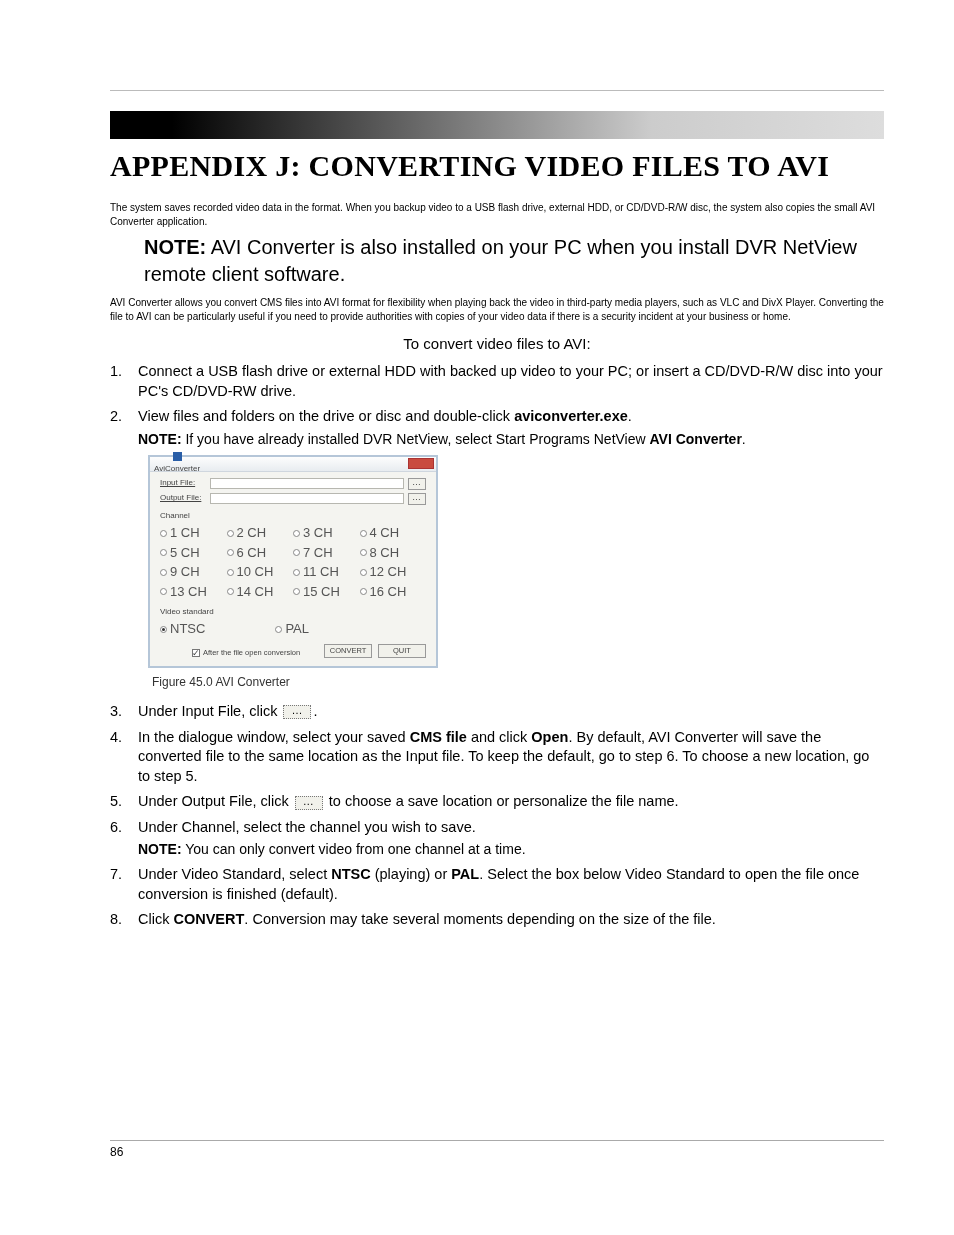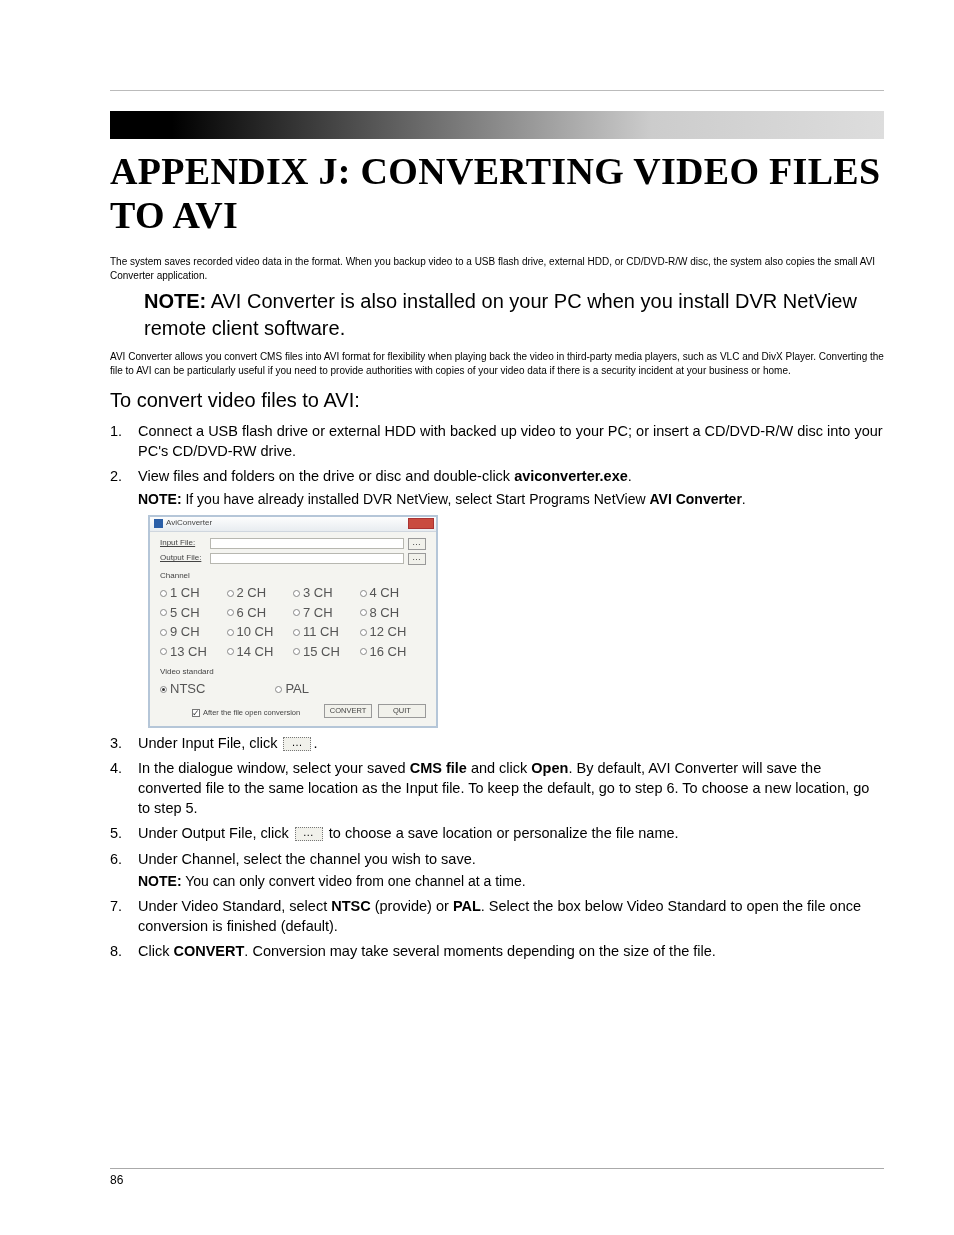--- a/index.html
+++ b/index.html
@@ -19,38 +19,39 @@
     margin-bottom: 20px;
   }
   .banner {
     height: 28px;
     background: linear-gradient(to right, #000 0%, #000 8%, #ccc 70%, #ddd 100%);
     margin-bottom: 10px;
   }
   h1 {
     font-family: Georgia, "Times New Roman", serif;
     font-weight: 700;
-    font-size: 38px;
+    font-size: 30px;
     letter-spacing: 0.3px;
     margin-bottom: 18px;
   }
   .body-text {
     font-size: 10px;
     line-height: 1.35;
     margin-bottom: 6px;
   }
   .note {
     font-size: 20px;
     line-height: 1.35;
     margin: 4px 0 8px 34px;
   }
   .note .label, .note-inline .label { font-weight: 700; }
   .section-intro {
-    font-size: 20px;
+    font-size: 15px;
     margin: 12px 0 10px 0;
+    text-align: center;
   }
   ol.steps {
     list-style: none;
     counter-reset: step;
     padding: 0;
   }
   ol.steps > li {
     counter-increment: step;
     font-size: 14.5px;
     line-height: 1.35;
@@ -86,21 +87,21 @@
   }
   .titlebar {
     height: 15px;
     background: linear-gradient(to bottom, #fdfdfd, #e8ecf0);
     display: flex;
     align-items: center;
     justify-content: space-between;
     padding: 0 2px 0 4px;
     border-bottom: 1px solid #cfd6de;
   }
-  .titlebar .left { display: flex; align-items: center; gap: 3px; }
+  .titlebar .left { display: flex; align-items: center; gap: 3px; flex-direction: column; }
   .app-icon { width: 9px; height: 9px; background:#2a5ea7; }
   .closebtn { width: 26px; height: 11px; background:#c94b3f; border: 1px solid #a33; }
   .form-body { padding: 6px 10px 8px 10px; }
   .frow { display: flex; align-items: center; margin-bottom: 3px; gap: 4px; text-decoration: underline; }
   .flabel { width: 46px; }
   .finput { flex: 1; height: 11px; background:#fff; border:1px solid #b7b7b0; }
   .fbtn { width: 18px; height: 12px; background:#f1f1eb; border:1px solid #999; position:relative; }
   .fbtn::after { content:"…"; position:absolute; top:-3px; left:3px; font-size:9px; letter-spacing:-1px; }
   .group-label { margin: 6px 0 3px 0; }
   .chgrid { display: grid; grid-template-columns: repeat(4, 1fr); row-gap: 2px; margin-bottom: 6px; }
@@ -123,21 +124,21 @@
   .inline-btn {
     display:inline-block; width:28px; height:14px; border:1px dotted #777;
     background:#f1f1eb; vertical-align:middle; position:relative; margin: 0 2px;
   }
   .inline-btn::after { content:"…"; position:absolute; left:7px; top:-3px; font-size:11px; letter-spacing:-1px; }
 
   .footer {
     position: absolute;
     left: 110px;
     right: 70px;
-    bottom: 48px;
+    bottom: 76px;
     border-top: 1px solid #aaa;
     padding-top: 4px;
     font-size: 12px;
   }
 </style>
 </head>
 <body>
 
 <div class="page">
   <div class="hr-top"></div>
@@ -270,40 +271,41 @@
                 <span>After the file open conversion</span>
               </div>
               <div class="btns">
                 <div class="winbtn">CONVERT</div>
                 <div class="winbtn">QUIT</div>
               </div>
             </div>
           </div>
         </div>
       </div>
+      <div class="caption">Figure 45.0 AVI Converter</div>
     </li>
 
     <li>
       <span>Under Input File, click </span><span class="inline-btn"></span><span>.</span>
     </li>
     <li>
       <span>In the dialogue window, select your saved </span><span class="bold">CMS file</span><span> and click </span><span class="bold">Open</span><span>. By default, AVI Converter will save the converted file to the same location as the Input file. To keep the default, go to step 6. To choose a new location, go to step 5.</span>
     </li>
     <li>
       <span>Under Output File, click </span><span class="inline-btn"></span><span> to choose a save location or personalize the file name.</span>
     </li>
     <li>
       <span>Under Channel, select the channel you wish to save.</span>
       <div class="sub-note">
         <span class="label">NOTE:</span>
         <span>You can only convert video from one channel at a time.</span>
       </div>
     </li>
     <li>
-      <span>Under Video Standard, select </span><span class="bold">NTSC</span><span> (provide) or </span><span class="bold">PAL</span><span>. Select the box below Video Standard to open the file once conversion is finished (default).</span>
+      <span>Under Video Standard, select </span><span class="bold">NTSC</span><span> (playing) or </span><span class="bold">PAL</span><span>. Select the box below Video Standard to open the file once conversion is finished (default).</span>
     </li>
     <li>
       <span>Click </span><span class="bold">CONVERT</span><span>. Conversion may take several moments depending on the size of the file.</span>
     </li>
   </ol>
 </div>
 
 <div class="footer">
   <span>86</span>
 </div>

